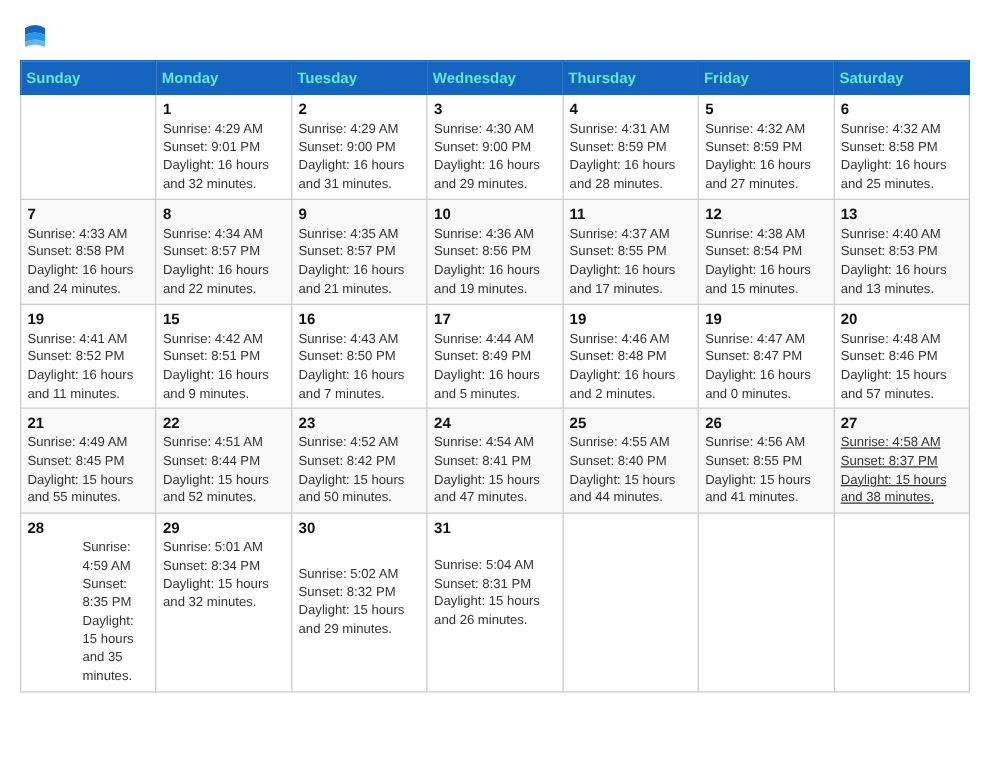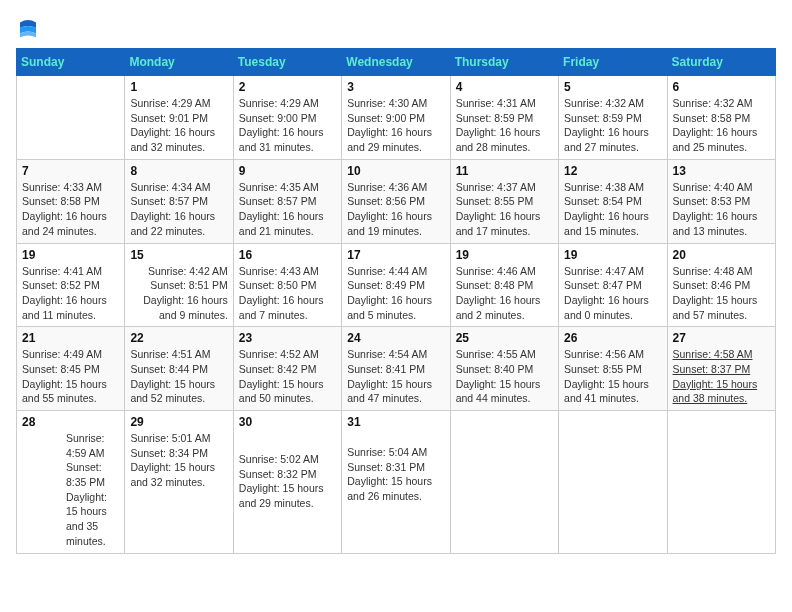--- a/index.html
+++ b/index.html
@@ -228,21 +228,21 @@
       <tr>
         <td>
           <span class="day-number">19</span>
           <div class="day-info" style="white-space: pre-line;">Sunrise: 4:41 AM
 Sunset: 8:52 PM
 Daylight: 16 hours
 and 11 minutes.</div>
         </td>
         <td>
           <span class="day-number">15</span>
-          <div class="day-info" style="white-space: pre-line; text-align: right;">Sunrise: 4:42 AM
+          <div class="day-info" style="white-space: pre-line;">Sunrise: 4:42 AM
 Sunset: 8:51 PM
 Daylight: 16 hours
 and 9 minutes.</div>
         </td>
         <td>
           <span class="day-number">16</span>
           <div class="day-info" style="white-space: pre-line;">Sunrise: 4:43 AM
 Sunset: 8:50 PM
 Daylight: 16 hours
 and 7 minutes.</div>

